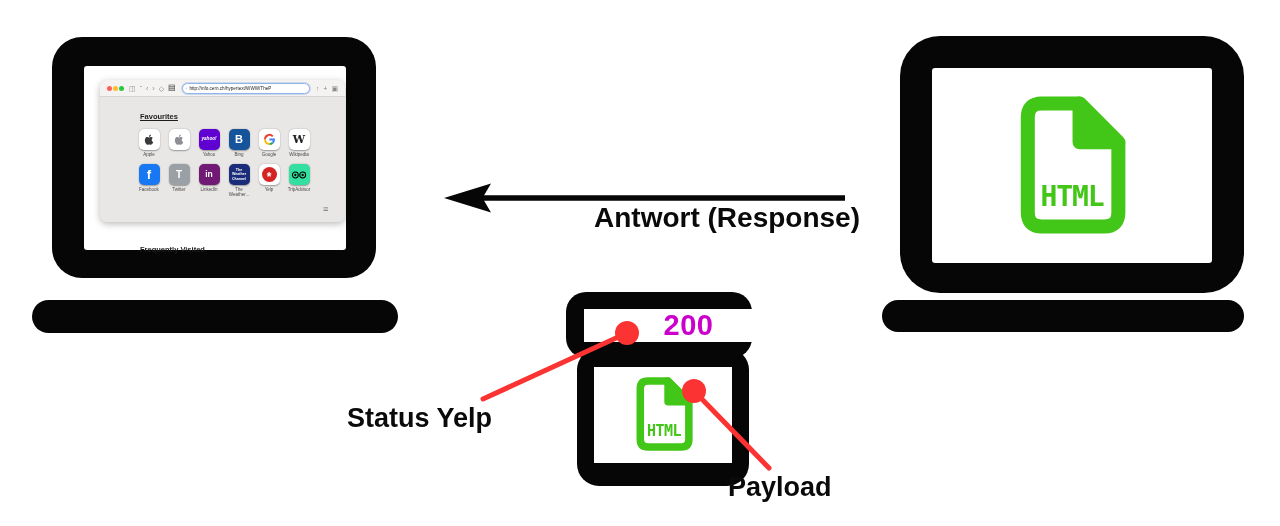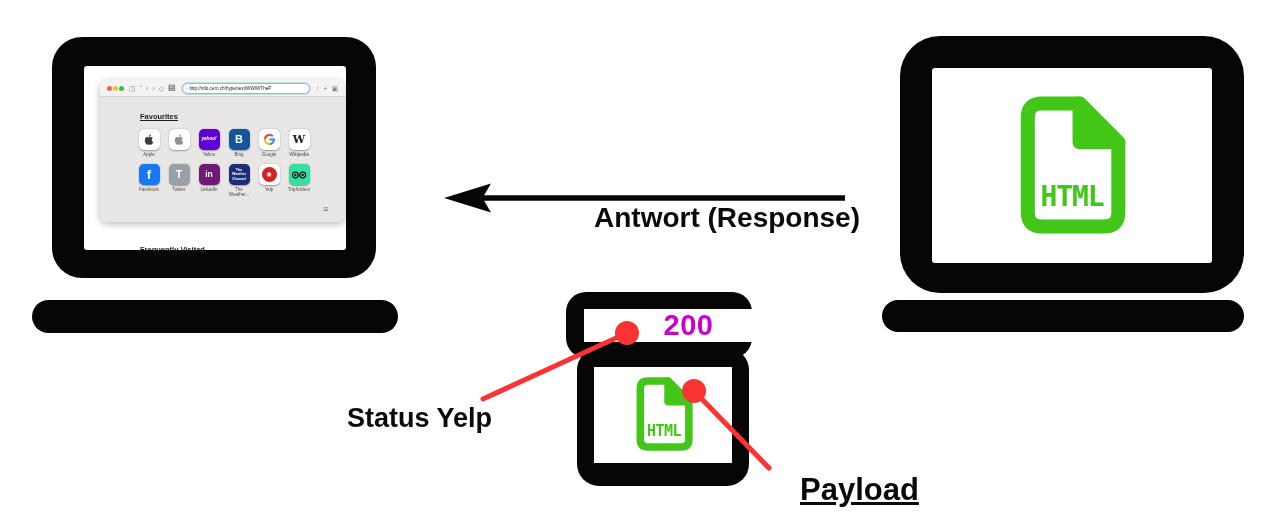--- a/index.html
+++ b/index.html
@@ -43,21 +43,21 @@
   .pkt-body{left:577px;top:348px;width:172px;height:138px;border-radius:22px;background:var(--ink);}
   .pkt-body-inner{left:594px;top:367px;width:138px;height:96px;background:#fff;}
   .pkt-lid{left:566px;top:292px;width:186px;height:66px;border-radius:20px;background:var(--ink);}
   .pkt-slot{left:584px;top:309px;width:181px;height:33px;background:#fff;display:flex;align-items:center;justify-content:center;}
   .status-val{font-size:29px;font-weight:bold;color:var(--magenta);padding-left:28px;letter-spacing:.5px;}
 
   
   .dlabel{font-weight:bold;color:#0a0a0a;white-space:nowrap;}
   .arrow-label{left:440px;top:202px;width:420px;text-align:right;font-size:28px;}
   .status-label{left:347px;top:403px;font-size:27px;}
-  .payload-label{left:800px;top:472px;font-size:31px;text-decoration:underline;}
+  .payload-label{left:728px;top:472px;font-size:27px;}
 
   .overlay{left:0;top:0;pointer-events:none;}
 </style>
 </head>
 <body>
 
 <div class="abs lap-body" style="left:52px;top:37px;width:324px;height:241px;"></div>
 <div class="abs lap-screen" style="left:84px;top:66px;width:262px;height:184px;"></div>
 <div class="abs lap-base" style="left:32px;top:300px;width:366px;height:33px;"></div>
 

